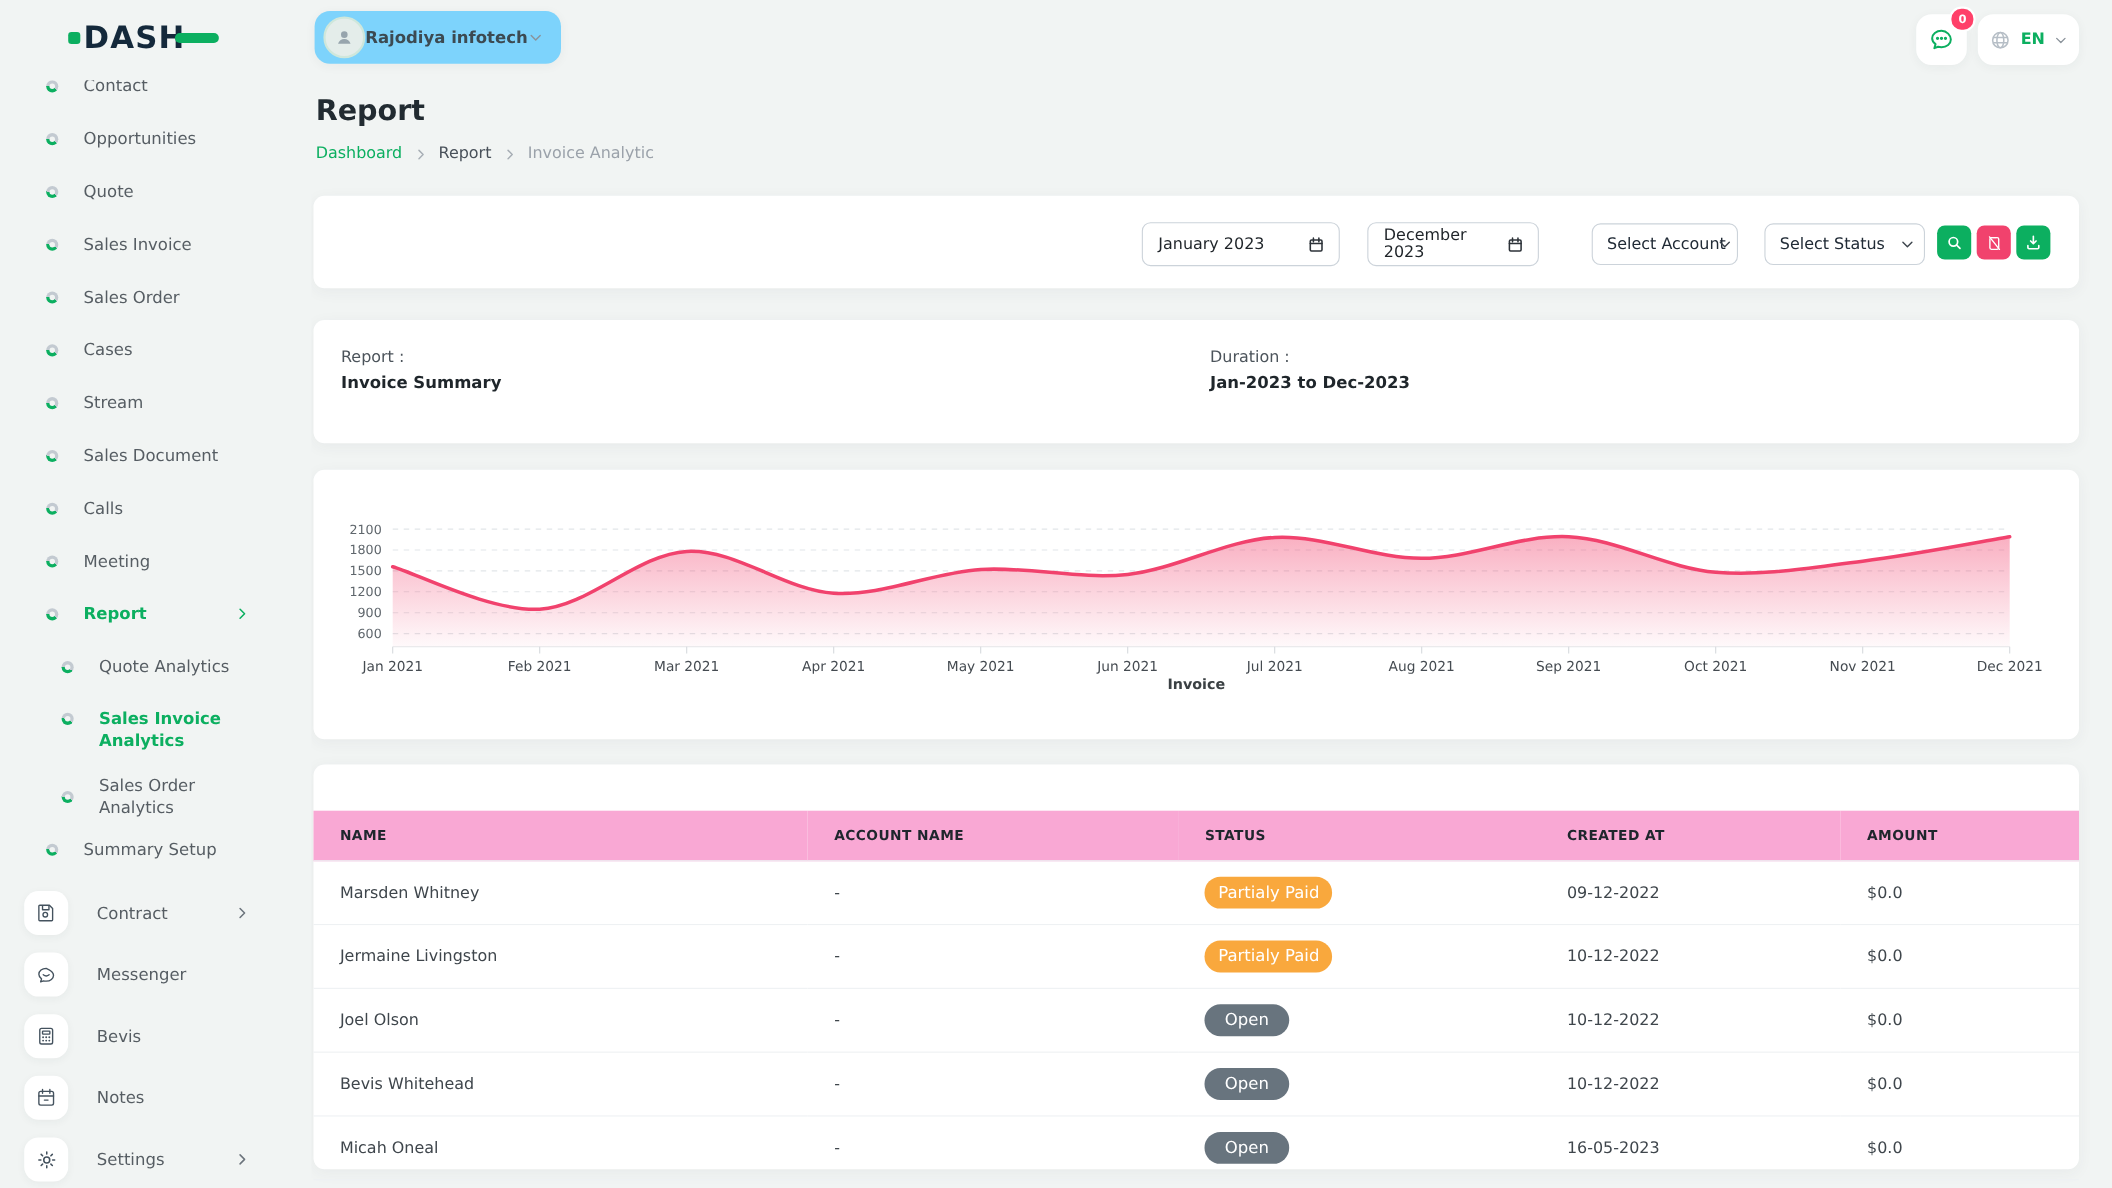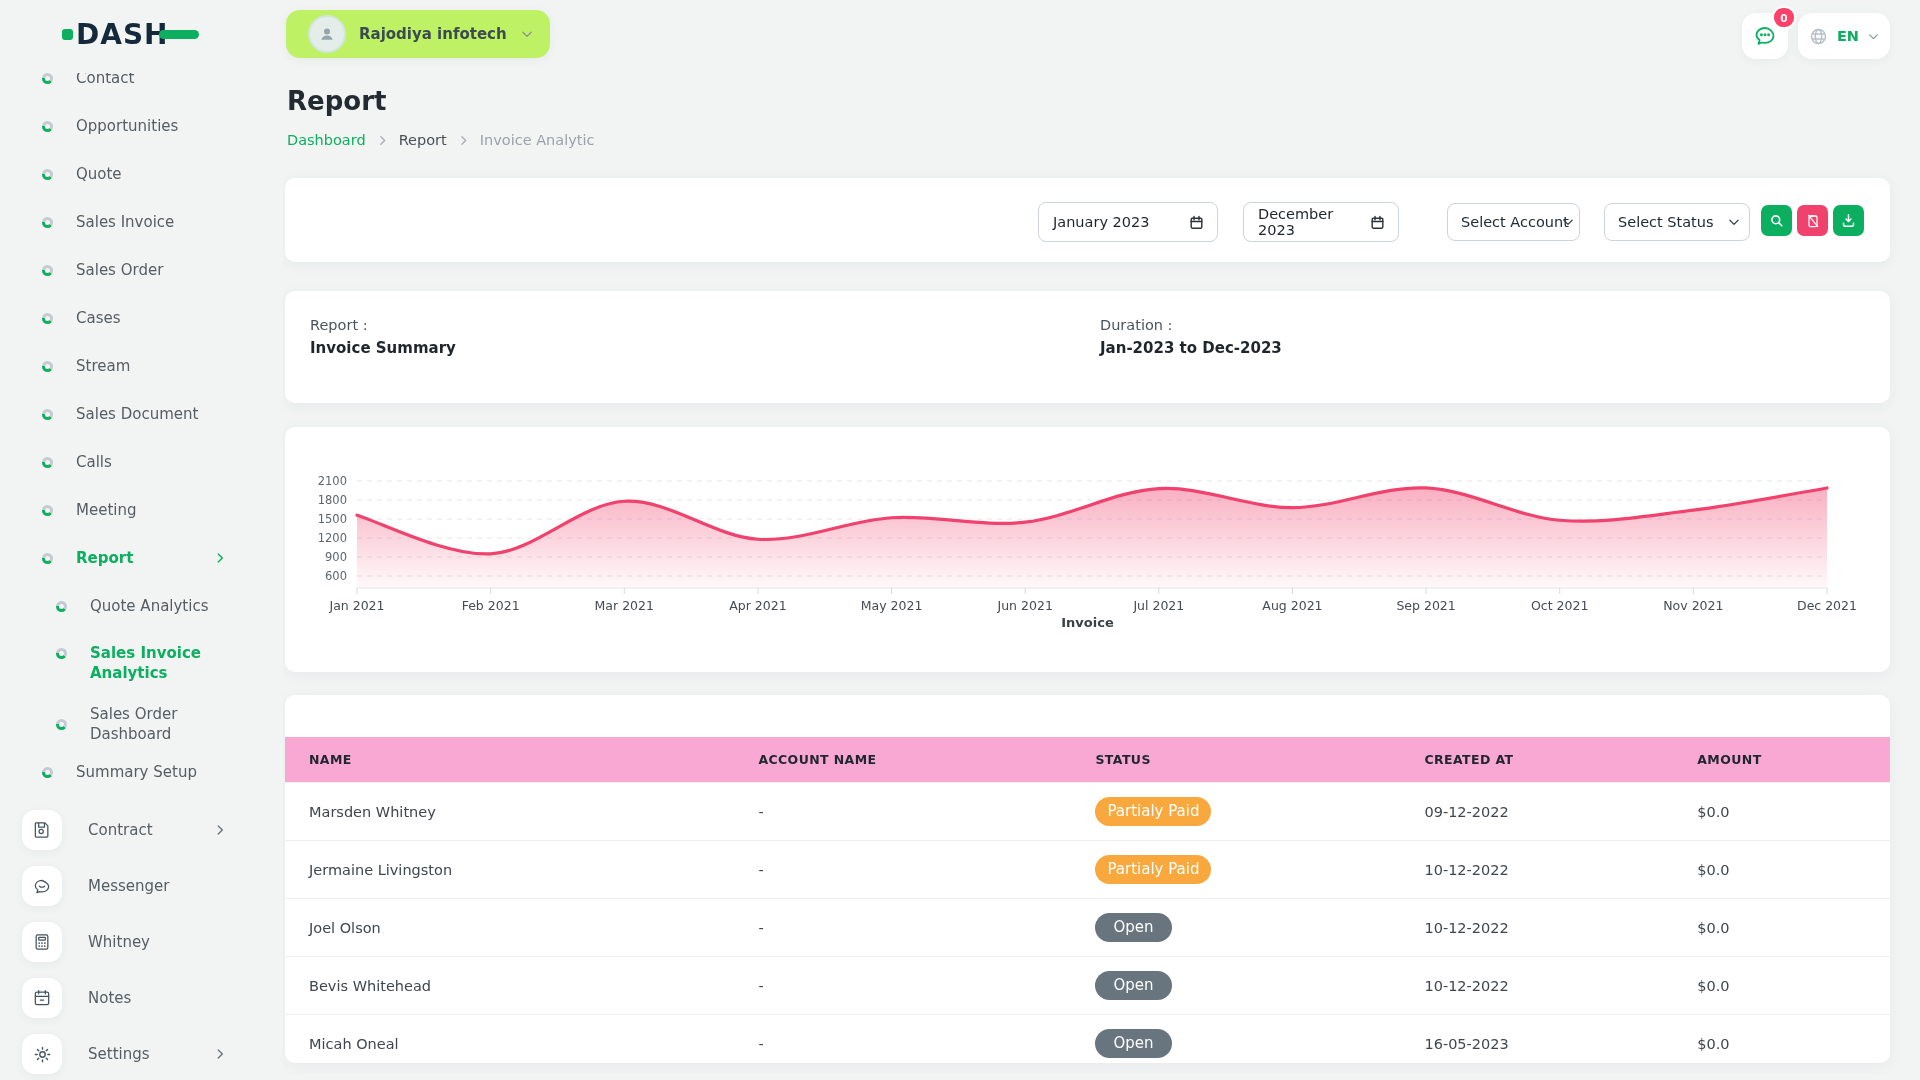--- a/index.html
+++ b/index.html
@@ -25,21 +25,21 @@
   .donut{flex:none;width:11px;height:11px;border-radius:50%;position:relative;
     background:conic-gradient(from 130deg,#0CAF60 0 145deg,#c3cad1 145deg 360deg)}
   .donut::after{content:'';position:absolute;inset:3px;border-radius:50%;background:#f1f4f3}
   .side-item .lbl{margin-left:23px}
   .side-chev{margin-left:auto;display:flex;align-items:center}
   .side-bottom{margin-top:6px;padding-right:56px}
   .side-bottom-item{display:flex;align-items:center;height:56px;font-size:15px;color:#565d63;cursor:pointer;margin-left:-20px}
   .tile{flex:none;width:40px;height:40px;border-radius:13px;background:#fff;display:flex;align-items:center;justify-content:center;box-shadow:0 2px 8px rgba(40,50,60,.05)}
   .side-bottom-item .lbl{margin-left:26px}
   
-  .company-pill{position:absolute;left:286px;top:10px;height:48px;background:#bef264;border-radius:14px;display:flex;align-items:center;gap:13px;padding:0 16px 0 22px;box-shadow:0 2px 10px rgba(40,50,60,.05);cursor:pointer;z-index:4}
+  .company-pill{position:absolute;left:286px;top:10px;height:48px;background:#7dd3fc;border-radius:14px;display:flex;align-items:center;padding:0 16px 0 8px;box-shadow:0 2px 10px rgba(40,50,60,.05);cursor:pointer;z-index:4}
   .avatar{width:34px;height:34px;border-radius:50%;background:#e4edea;border:2px solid #cfe7db;display:flex;align-items:center;justify-content:center}
   .company-name{font-size:15px;font-weight:600;color:#3c4a52}
   .chat-btn{position:absolute;left:1742px;top:13px;width:46px;height:46px;background:#fff;border-radius:14px;display:flex;align-items:center;justify-content:center;box-shadow:0 2px 10px rgba(40,50,60,.05);cursor:pointer;z-index:4}
   .chat-badge{position:absolute;top:-7px;right:-8px;min-width:14px;height:19px;padding:0 3px;background:#FF4069;border:2px solid #fff;border-radius:11px;color:#fff;font-size:10.5px;font-weight:700;display:flex;align-items:center;justify-content:center}
   .lang-pill{position:absolute;left:1798px;top:13px;width:92px;height:46px;background:#fff;border-radius:14px;display:flex;align-items:center;justify-content:center;gap:8px;box-shadow:0 2px 10px rgba(40,50,60,.05);cursor:pointer;z-index:4}
   .lang-code{font-size:14.5px;font-weight:700;color:#0CAF60}
   
   .page-title{position:absolute;left:287px;top:86px;margin:0;font-size:26px;font-weight:700;color:#222b31}
   .breadcrumb{position:absolute;left:287px;top:132px;display:flex;align-items:center;gap:10px;font-size:14.5px}
   .bc-link{color:#0CAF60;cursor:pointer}
@@ -135,21 +135,21 @@
       <div class="side-item level-2">
         <span class="donut"></span>
         <span class="lbl">Quote Analytics</span>
       </div>
       <div class="side-item level-2 active wrap">
         <span class="donut"></span>
         <span class="lbl">Sales Invoice Analytics</span>
       </div>
       <div class="side-item level-2">
         <span class="donut"></span>
-        <span class="lbl">Sales Order Dashboard</span>
+        <span class="lbl">Sales Order Analytics</span>
       </div>
       <div class="side-item level-1">
         <span class="donut"></span>
         <span class="lbl">Summary Setup</span>
       </div>
       <div class="side-bottom">
         <div class="side-bottom-item">
           <span class="tile">
             <svg width="20" height="20" viewBox="0 0 24 24" fill="none" stroke="#44525e" stroke-width="1.5" stroke-linejoin="round">
               <path d="M5 3.5h10.5L19 7v12.5a1 1 0 0 1-1 1H5a1 1 0 0 1-1-1v-15a1 1 0 0 1 1-1z"></path>
@@ -174,21 +174,21 @@
           <span class="lbl">Messenger</span>
         </div>
         <div class="side-bottom-item">
           <span class="tile">
             <svg width="20" height="20" viewBox="0 0 24 24" fill="none" stroke="#44525e" stroke-width="1.5" stroke-linecap="round">
               <rect x="5" y="3.5" width="14" height="17" rx="2"></rect>
               <rect x="8" y="6.5" width="8" height="3.2" rx=".6"></rect>
               <path d="M8.6 13.2h.01M12 13.2h.01M15.4 13.2h.01M8.6 16.8h.01M12 16.8h.01M15.4 16.8h.01" stroke-width="2.1"></path>
             </svg>
           </span>
-          <span class="lbl">Whitney</span>
+          <span class="lbl">Bevis</span>
         </div>
         <div class="side-bottom-item">
           <span class="tile">
             <svg width="20" height="20" viewBox="0 0 24 24" fill="none" stroke="#44525e" stroke-width="1.5" stroke-linecap="round">
               <rect x="4" y="5" width="16" height="15" rx="2"></rect>
               <path d="M8 3v4M16 3v4M4 10h16M10 14.5h4"></path>
             </svg>
           </span>
           <span class="lbl">Notes</span>
         </div>

